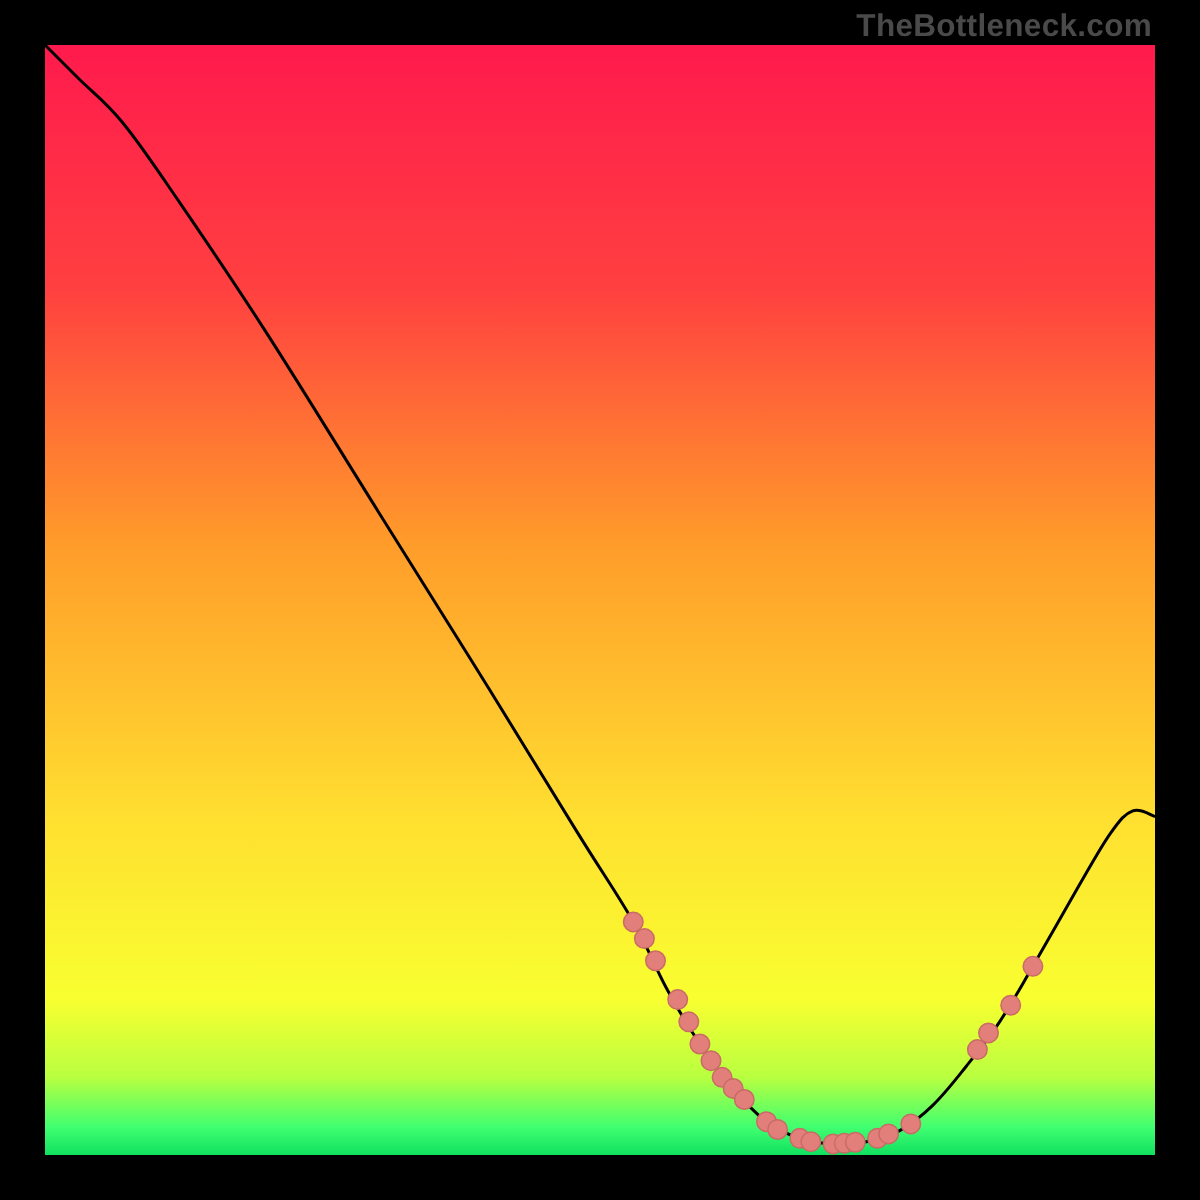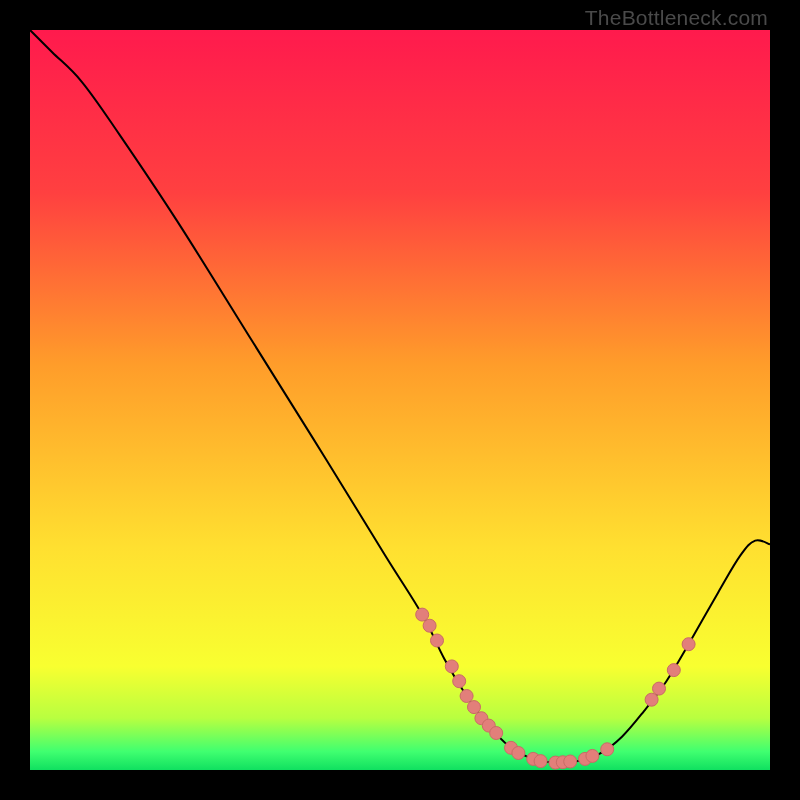--- a/index.html
+++ b/index.html
@@ -32,21 +32,21 @@
     top: 0;
     width: 100%;
     height: 100%;
   }
   .attribution {
     position: absolute;
     top: 6px;
     right: 32px;
     color: #4a4a4a;
     font-size: 21px;
-    font-weight: 400;
+    font-weight: 700;
     letter-spacing: 0.2px;
   }
 </style>
 </head>
 <body>
 
 <div class="frame">
 
   <div class="plot-area">
     <svg class="gradient-bg" viewBox="0 0 740 740" preserveAspectRatio="none">

